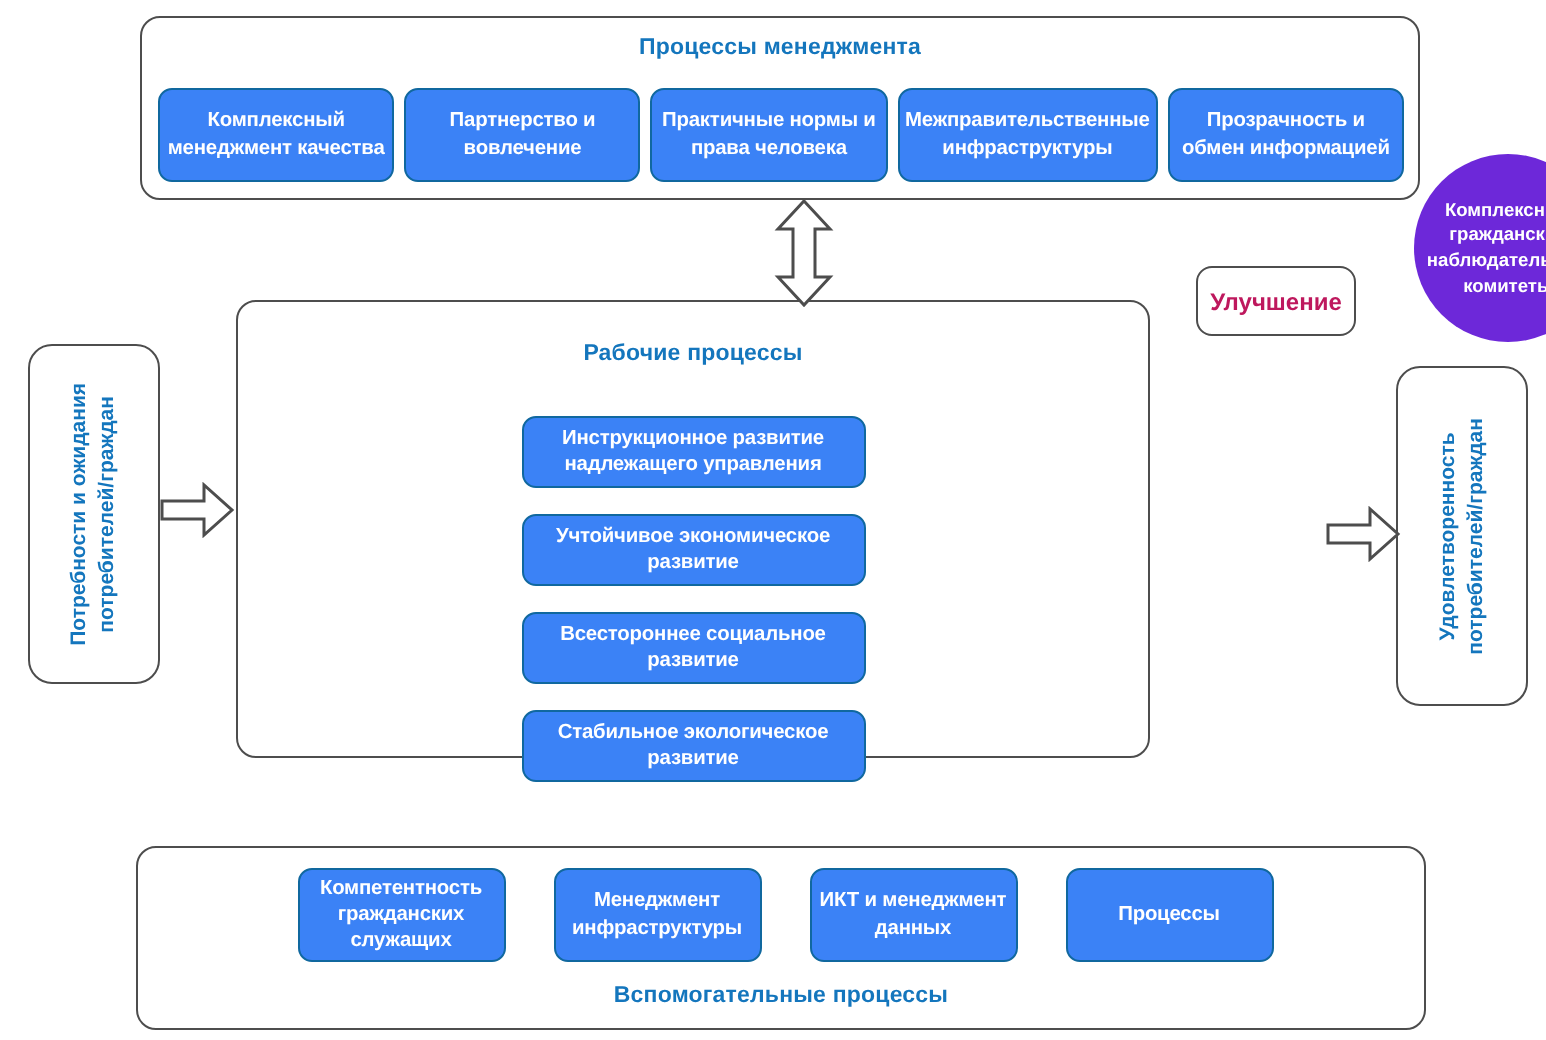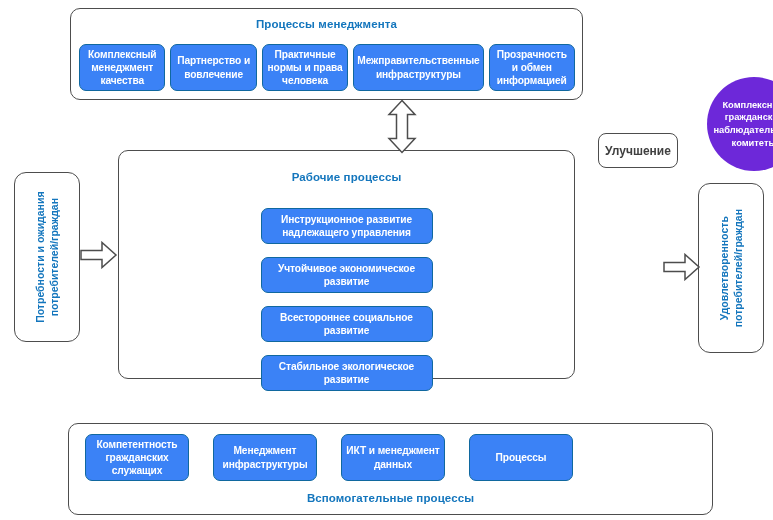--- a/index.html
+++ b/index.html
@@ -38,43 +38,43 @@
   }
   .io-text{
     transform:rotate(-90deg);white-space:nowrap;text-align:center;
     color:#1476bd;font-size:10.5px;font-weight:bold;line-height:1.35;
   }
   .io-text span{display:block;}
   #improvement-box{
     position:absolute;left:598px;top:133px;width:80px;height:35px;
     background:#ffffff;border:1.3px solid #4d4d4d;border-radius:8px;
     box-sizing:border-box;display:flex;align-items:center;justify-content:center;
-    color:#404040;font-size:12px;font-weight:bold;z-index:5;
+    color:#be185d;font-size:12px;font-weight:bold;z-index:5;
   }
   #committee-circle{
     position:absolute;left:668px;top:77px;width:94px;height:94px;
     background:#6d28d9;border-radius:50%;z-index:6;
     display:flex;align-items:center;justify-content:center;text-align:center;
     color:#ffffff;font-size:9.3px;font-weight:bold;line-height:1.35;
     padding:4px;box-sizing:border-box;margin-left:39px;
   }
   .arrow-svg{position:absolute;z-index:4;}
   .arrow-svg path{fill:#ffffff;stroke:#4d4d4d;stroke-width:1.5;stroke-linejoin:miter;}
   .bottom-row{
-    position:absolute;left:16px;right:0;top:10px;height:47px;
-    display:flex;gap:24px;
+    position:absolute;left:4px;right:0;top:10px;height:47px;
+    display:flex;justify-content:center;gap:24px;
   }
   .bottom-row .bluebox{width:104px;}
 </style>
 </head>
 <body>
 
 <div id="canvas">
 
-  <div class="container" style="left:70px;top:8px;width:513px;height:92px;">
+  <div class="container" style="left:70px;top:8px;width:640px;height:92px;">
     <div class="section-title" style="top:9px;">Процессы менеджмента</div>
     <div class="top-row">
       <div class="bluebox">Комплексный менеджмент качества</div>
       <div class="bluebox">Партнерство и вовлечение</div>
       <div class="bluebox">Практичные нормы и права человека</div>
       <div class="bluebox">Межправительственные инфраструктуры</div>
       <div class="bluebox">Прозрачность и обмен информацией</div>
     </div>
   </div>
 

